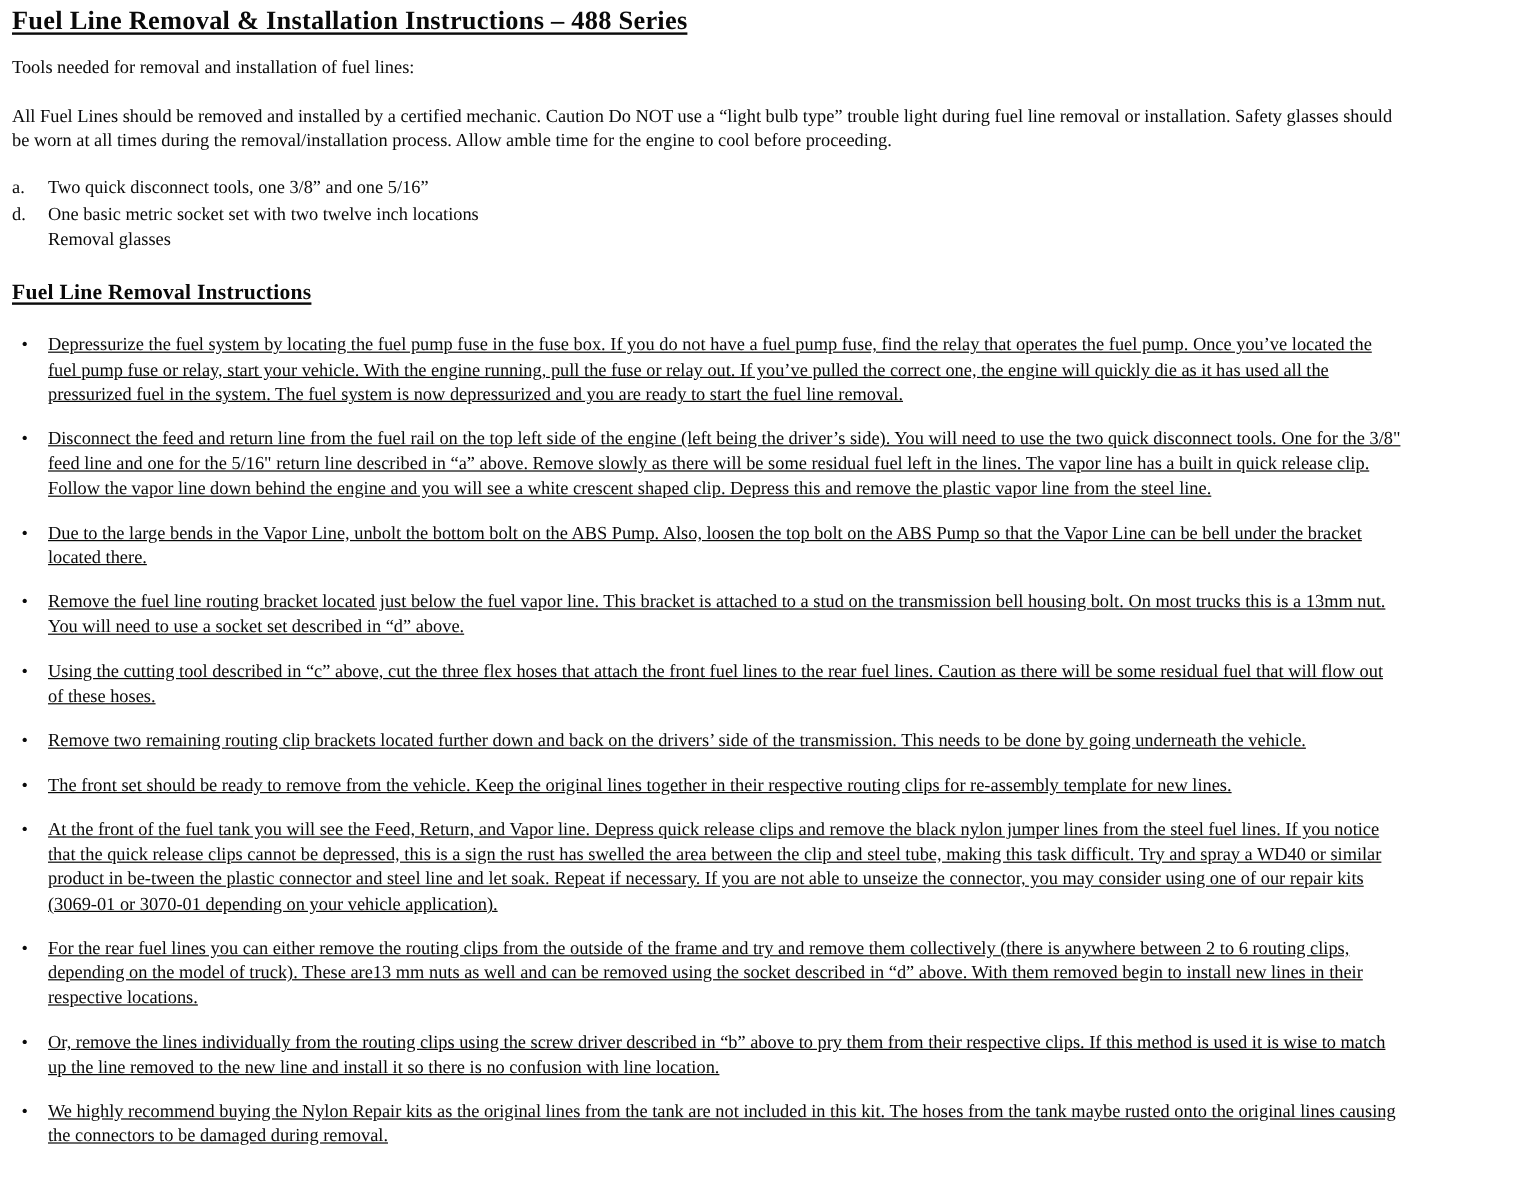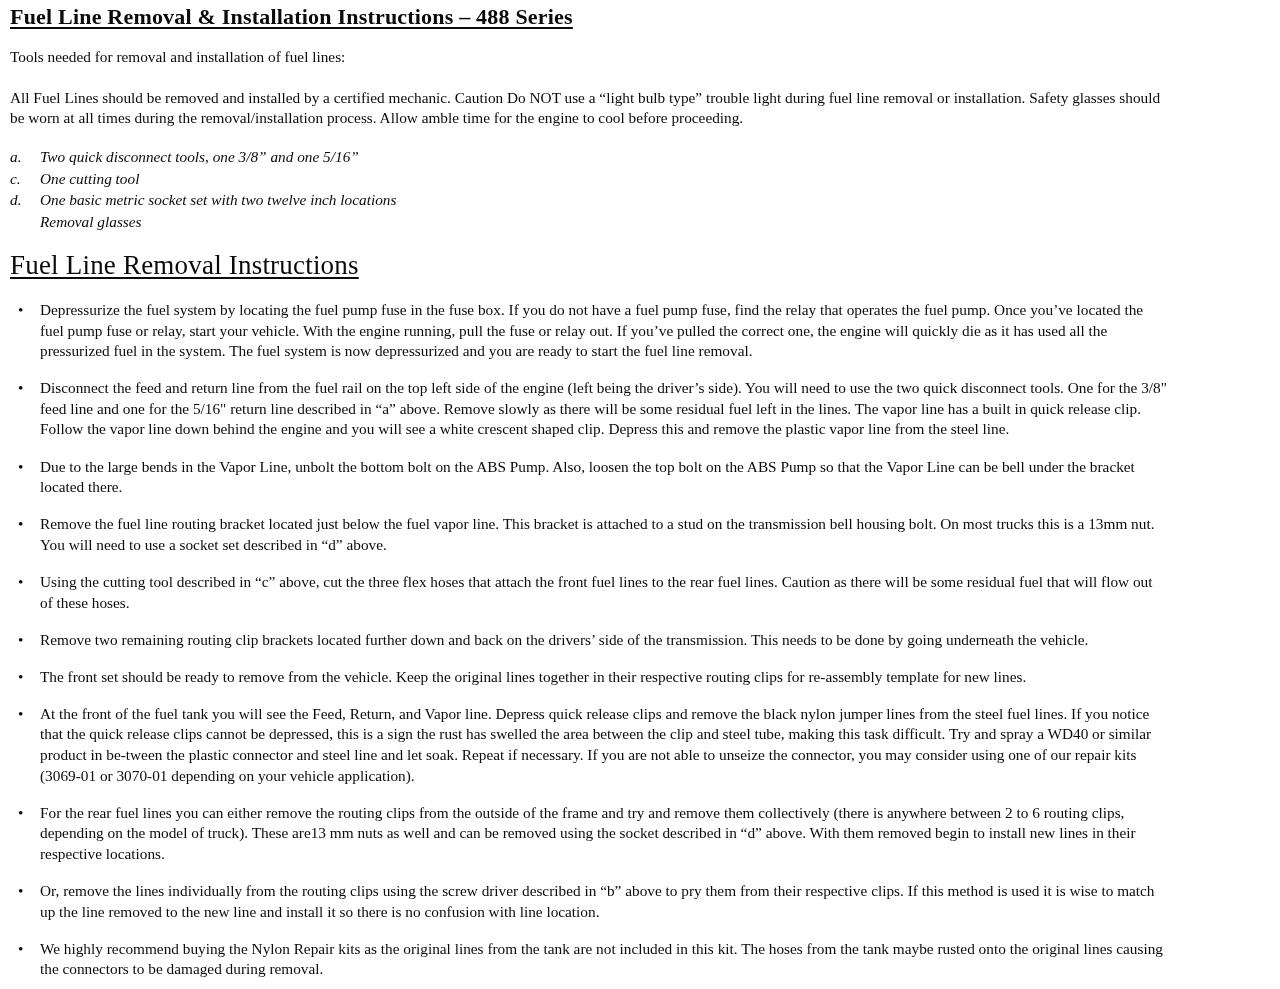--- a/index.html
+++ b/index.html
@@ -25,41 +25,42 @@
     font-size: 22px;
     line-height: 28px;
     font-weight: bold;
     text-decoration: underline;
     text-decoration-thickness: 2px;
     text-underline-offset: 3px;
     margin: 0 0 16px 0;
     letter-spacing: 0.2px;
   }
   h2.section-title {
-    font-size: 27px;
+    font-size: 18px;
     line-height: 27px;
-    font-weight: normal;
+    font-weight: bold;
     text-decoration: underline;
     text-decoration-thickness: 2px;
     text-underline-offset: 3px;
     margin: 18px 0 21px 0;
     letter-spacing: 0.2px;
   }
   .para { margin: 0 0 17px 0; }
   .tools-intro { margin: 0 0 20px 0; }
-  .tools-list { margin: 0 0 19px 0; font-style: italic; }
+  .tools-list { margin: 0 0 19px 0; }
   .tool-row { line-height: 21.8px; }
   .tool-marker {
     display: inline-block;
     width: 30px;
   }
   ul.steps {
     list-style: none;
     margin: 0;
     padding: 0;
+    text-decoration: underline;
   }
   li.step {
     position: relative;
     padding-left: 30px;
     margin: 0 0 16.5px 0;
   }
   .bullet {
     position: absolute;
     left: 8px;
     top: 0;
@@ -75,23 +76,20 @@
 
   <p class="para tools-intro">Tools needed for removal and installation of fuel lines:</p>
 
   <p class="para">All Fuel Lines should be removed and installed by a certified mechanic. Caution Do NOT use a “light bulb type” trouble light during fuel line removal or installation. Safety glasses should be worn at all times during the removal/installation process. Allow amble time for the engine to cool before proceeding.</p>
 
   <div class="tools-list">
     <div class="tool-row">
       <span class="tool-marker">a.</span><span>Two quick disconnect tools, one 3/8” and one 5/16”</span>
     </div>
     <div class="tool-row">
-      <span class="tool-marker">c.</span><span>One cutting tool</span>
-    </div>
-    <div class="tool-row">
       <span class="tool-marker">d.</span><span>One basic metric socket set with two twelve inch locations</span>
     </div>
     <div class="tool-row">
       <span class="tool-marker"></span><span>Removal glasses</span>
     </div>
   </div>
 
   <h2 class="section-title">Fuel Line Removal Instructions</h2>
 
   <ul class="steps">

